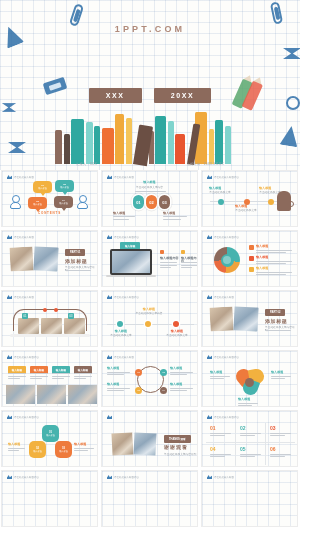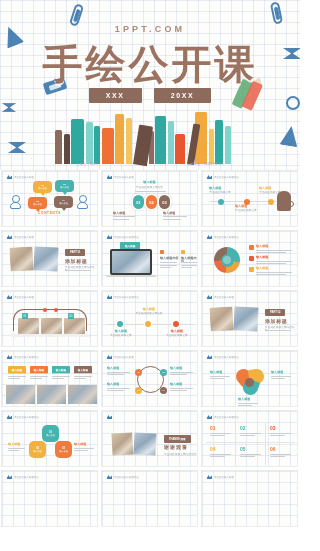--- a/index.html
+++ b/index.html
@@ -158,21 +158,20 @@
     <div class="tip"></div>
       <div class="body" style="background:#5aa86f"></div>
   </div>
   <div class="doodle pencilw" style="top:76px;left:248px;transform:rotate(24deg)">
     <div class="tip"></div>
       <div class="body" style="background:#e8604a"></div>
   </div>
   <div class="doodle" style="top:96px;left:286px;width:14px;height:14px;border:2px solid #2f6fa8;border-radius:50%;"></div>
 
   <div class="hero-sub">1PPT.COM</div>
-  <div class="hero-title">手绘公开课</div>
 
   <div class="hero-tags">
     <span class="hero-tag">XXX</span>
     <span class="hero-tag">20XX</span>
   </div>
 
   <div class="shelf" id="shelf">
       <div class="bk" style="width: 7px; height: 34px; background: rgb(140, 106, 92);"></div>
       <div class="bk" style="width: 6px; height: 30px; background: rgb(92, 74, 66);"></div>
       <div class="bk" style="width: 13px; height: 45px; background: rgb(47, 168, 160);"></div>

